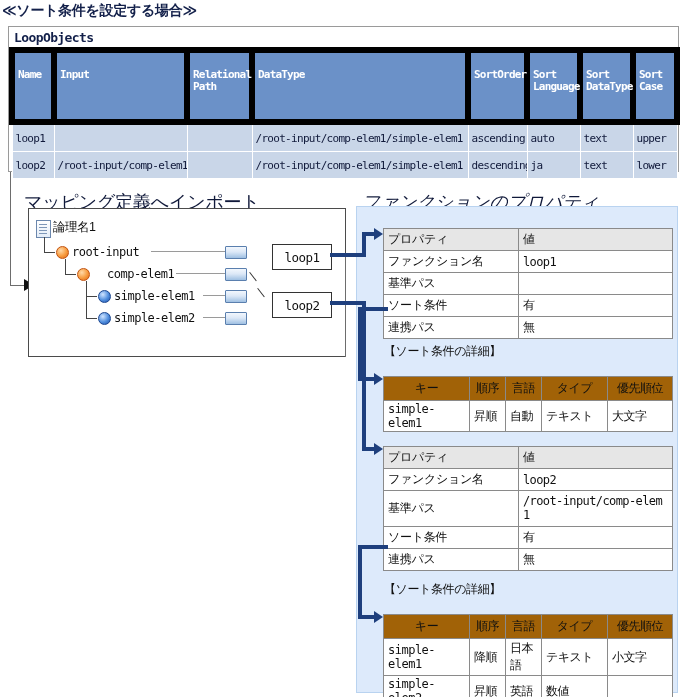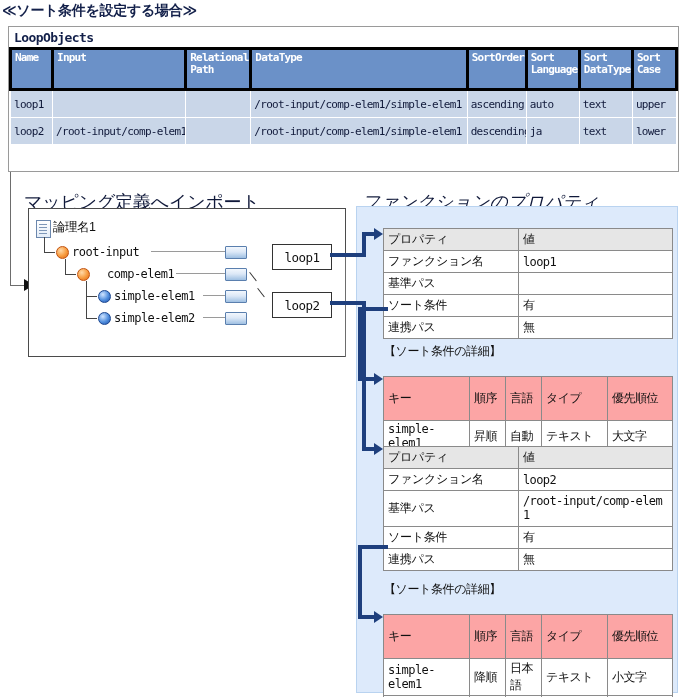--- a/index.html
+++ b/index.html
@@ -44,22 +44,22 @@
     width:669px;
     font-family:"DejaVu Sans Mono","Liberation Mono",monospace;
     font-size:11px;
   }
   table.lo th{
     background:#6b91c8;
     color:#ffffff;
     font-weight:bold;
     text-align:left;
     vertical-align:top;
-    padding:2px 3px;
-    border:3px solid #000000;
+    padding:16px 3px;
+    border:6px solid #000000;
     letter-spacing:-0.8px;
     line-height:1.05;
     height:34px;
   }
   table.lo td{
     background:#c9d6e8;
     color:#10193a;
     text-align:left;
     vertical-align:middle;
     padding:2px 3px;
@@ -148,22 +148,22 @@
     background:#ffffff;border:1px solid #8a8a8a;
     text-align:left;padding:1px 4px;letter-spacing:-0.3px;height:19px;
     vertical-align:middle;
   }
   table.prop td.mono,table.prop th.mono{
     font-family:"DejaVu Sans Mono","Liberation Mono",monospace;
     letter-spacing:-0.6px;
   }
   table.sort{left:383px;width:289px;}
   table.sort th{
-    background:#fca5a5;border:1px solid #8a8a8a;
-    text-align:left;font-weight:normal;padding:11px 4px;
+    background:#a16207;border:1px solid #8a8a8a;
+    text-align:center;font-weight:normal;padding:1px 4px;
     letter-spacing:-0.5px;height:21px;
   }
   table.sort td{
     background:#ffffff;border:1px solid #8a8a8a;
     text-align:left;padding:1px 4px;letter-spacing:-0.5px;height:21px;
   }
   td.mono,th.mono{
     font-family:"DejaVu Sans Mono","Liberation Mono",monospace;
     letter-spacing:-0.8px;
   }

